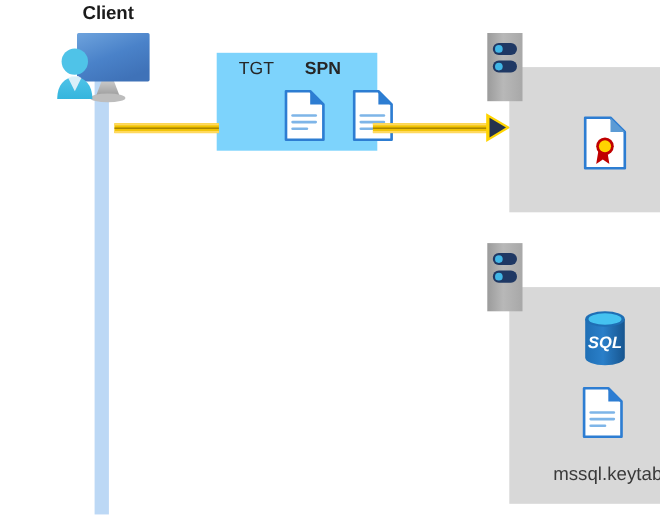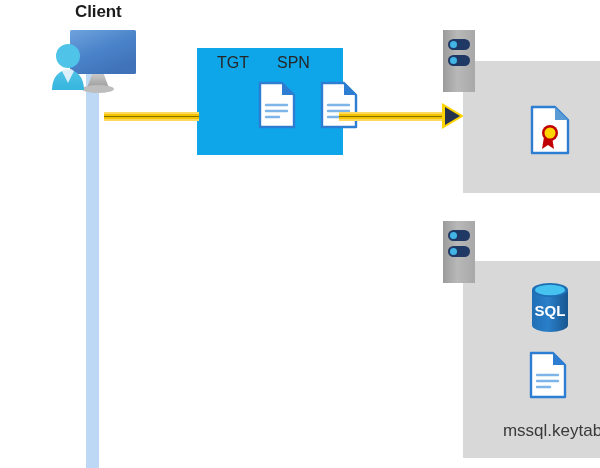--- a/index.html
+++ b/index.html
@@ -41,22 +41,22 @@
   }
 
   
   #client-icon { left: 4px; top: 26px; width: 96px; height: 70px; }
 
   
   #msg-box {
     left: 155px;
     top: 48px;
     width: 146px;
-    height: 107px;
-    background: #0ea5e9;
+    height: 89px;
+    background: #7dd3fc;
   }
   .doc-label {
     position: absolute;
     font-size: 16px;
     color: #262626;
     font-family: "Liberation Sans", sans-serif;
     white-space: nowrap;
   }
 
   
@@ -130,21 +130,21 @@
   .doc {
     width: 38px;
     height: 48px;
   }
   .doc svg { display: block; width: 100%; height: 100%; }
 
   
   #cert-icon { left: 488px; top: 105px; width: 40px; height: 50px; }
 
   
-  #sql-icon { left: 483px; top: 280px; width: 50px; height: 55px; }
+  #sql-icon { left: 483px; top: 280px; width: 50px; height: 55px; font-style: italic; }
 
   
   #keytab-icon { left: 487px; top: 351px; }
   #keytab-label {
     left: 421px;
     top: 421px;
     width: 179px;
     text-align: center;
     font-size: 17px;
     color: #3a3a3a;
@@ -204,21 +204,21 @@
         <path d="M2 2 h22 l12 12 v32 h-34 z" fill="#ffffff" stroke="#2d7dd2" stroke-width="2.4" stroke-linejoin="round"></path>
         <path d="M24 2 l12 12 h-12 z" fill="#2d7dd2"></path>
         <g stroke="#7eb5e8" stroke-width="2.4" stroke-linecap="round">
           <line x1="8" y1="24" x2="29" y2="24"></line>
           <line x1="8" y1="30" x2="29" y2="30"></line>
           <line x1="8" y1="36" x2="21" y2="36"></line>
         </g>
       </svg>
     </div>
 
-    <div class="doc-label" style="left:80px; top:6px;">SPN</div>
+    <div class="doc-label" style="left:80px; top:6px;font-weight:bold;">SPN</div>
 
     <div class="doc abs" style="left:81px; top:33px;">
       <svg viewBox="0 0 38 48" xmlns="http://www.w3.org/2000/svg">
         <path d="M2 2 h22 l12 12 v32 h-34 z" fill="#ffffff" stroke="#2d7dd2" stroke-width="2.4" stroke-linejoin="round"></path>
         <path d="M24 2 l12 12 h-12 z" fill="#2d7dd2"></path>
         <g stroke="#7eb5e8" stroke-width="2.4" stroke-linecap="round">
           <line x1="8" y1="24" x2="29" y2="24"></line>
           <line x1="8" y1="30" x2="29" y2="30"></line>
           <line x1="8" y1="36" x2="21" y2="36"></line>
         </g>

